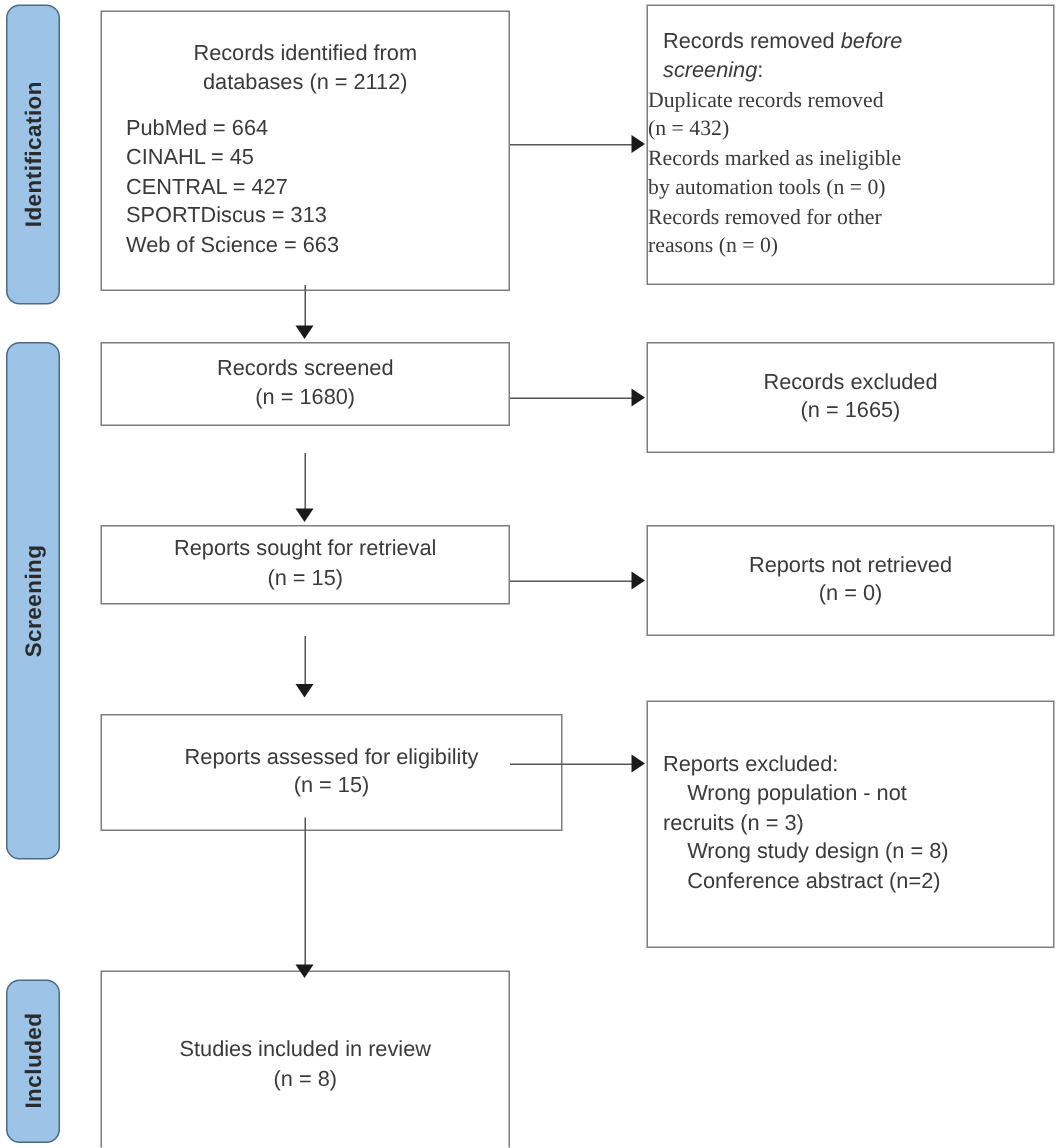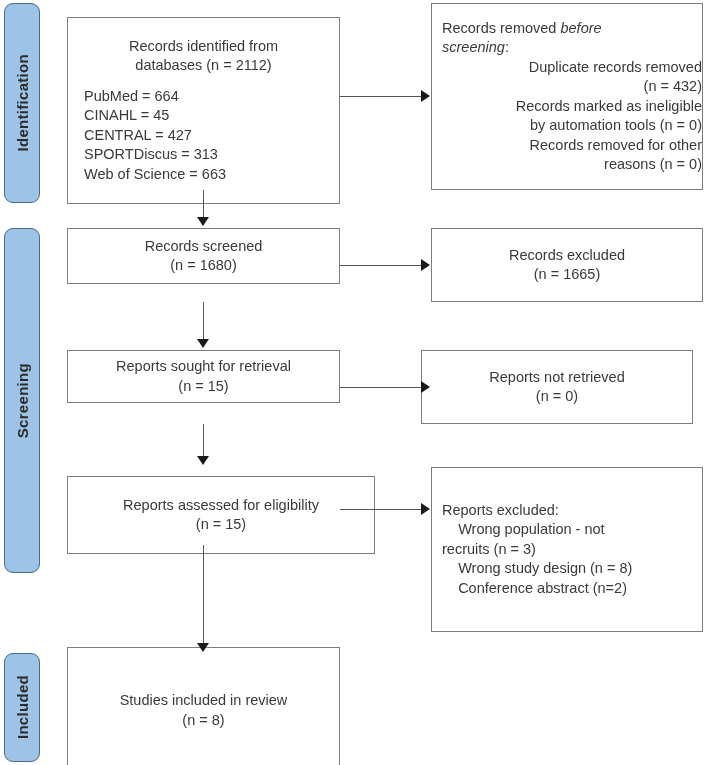--- a/index.html
+++ b/index.html
@@ -100,34 +100,34 @@
   </div>
 
   <div class="stage-bar" style="left:4px; top:228px; width:36px; height:345px;">
     <span class="stage-text">Screening</span>
   </div>
 
   <div class="stage-bar" style="left:4px; top:653px; width:36px; height:109px;">
     <span class="stage-text">Included</span>
   </div>
 
-  <div class="flow-box centered" style="left:67px; top:17px; width:273px; height:187px;">
+  <div class="flow-box centered" style="left:67px; top:7px; width:273px; height:187px;">
     <div class="box-block" style="text-align:center;">Records identified from
 databases (n = 2112)</div>
     <div class="gap-line"></div>
     <div class="box-block" style="text-align:left; padding-left:16px;">PubMed = 664
 CINAHL = 45
 CENTRAL = 427
 SPORTDiscus = 313
 Web of Science = 663</div>
   </div>
 
   <div class="flow-box" style="left:431px; top:3px; width:272px; height:187px;">
     <div class="box-block box-pad-left" style="text-align:left;"><span>Records removed </span><span class="ital">before</span><br><span class="ital">screening</span><span>:</span></div>
-    <div class="box-block" style="text-align:right;">Duplicate records removed
+    <div class="box-block" style="text-align:left;font-family:Liberation Serif, serif;">Duplicate records removed
 (n = 432)
 Records marked as ineligible
 by automation tools (n = 0)
 Records removed for other
 reasons (n = 0)</div>
   </div>
 
   <div class="flow-box centered" style="left:67px; top:228px; width:273px; height:56px;">
     <div class="box-block" style="text-align:center;">Records screened
 (n = 1680)</div>
@@ -136,21 +136,21 @@
   <div class="flow-box centered" style="left:431px; top:228px; width:272px; height:74px;">
     <div class="box-block" style="text-align:center;">Records excluded
 (n = 1665)</div>
   </div>
 
   <div class="flow-box centered" style="left:67px; top:350px; width:273px; height:53px;">
     <div class="box-block" style="text-align:center;">Reports sought for retrieval
 (n = 15)</div>
   </div>
 
-  <div class="flow-box centered" style="left:421px; top:350px; width:272px; height:74px;">
+  <div class="flow-box centered" style="left:431px; top:350px; width:272px; height:74px;">
     <div class="box-block" style="text-align:center;">Reports not retrieved
 (n = 0)</div>
   </div>
 
   <div class="flow-box centered" style="left:67px; top:476px; width:308px; height:78px;">
     <div class="box-block" style="text-align:center;">Reports assessed for eligibility
 (n = 15)</div>
   </div>
 
   <div class="flow-box" style="left:431px; top:467px; width:272px; height:165px;">

